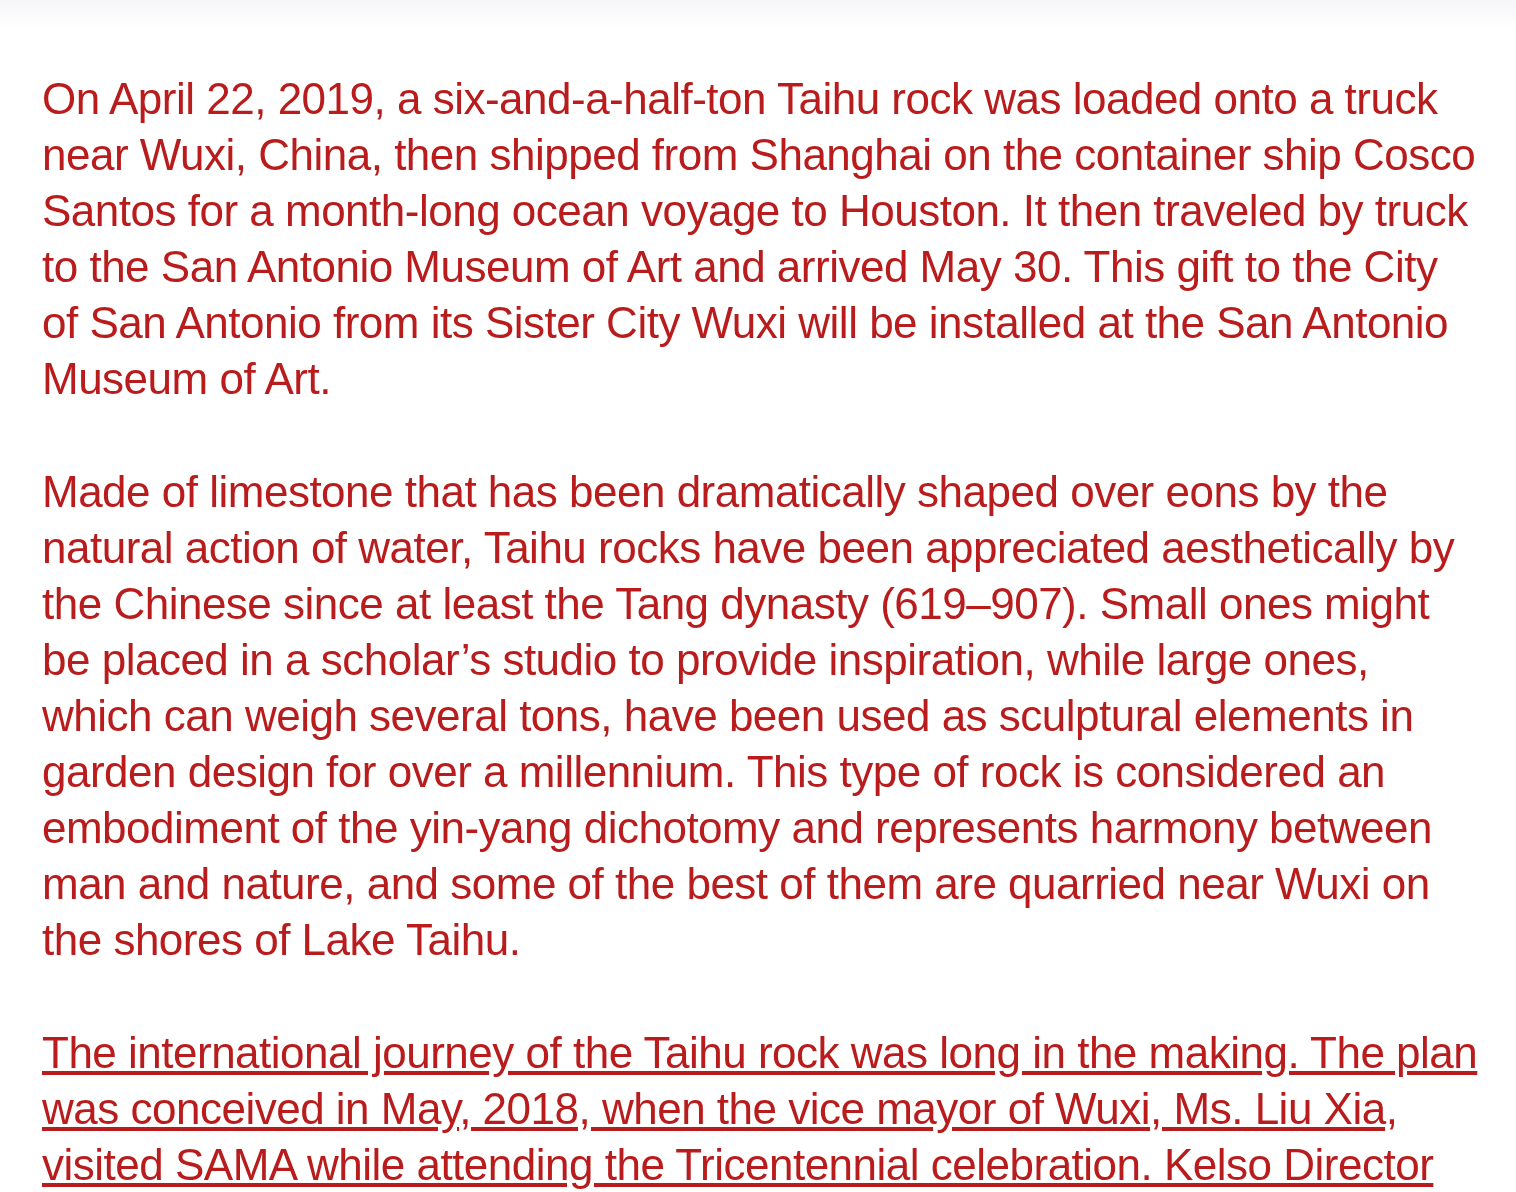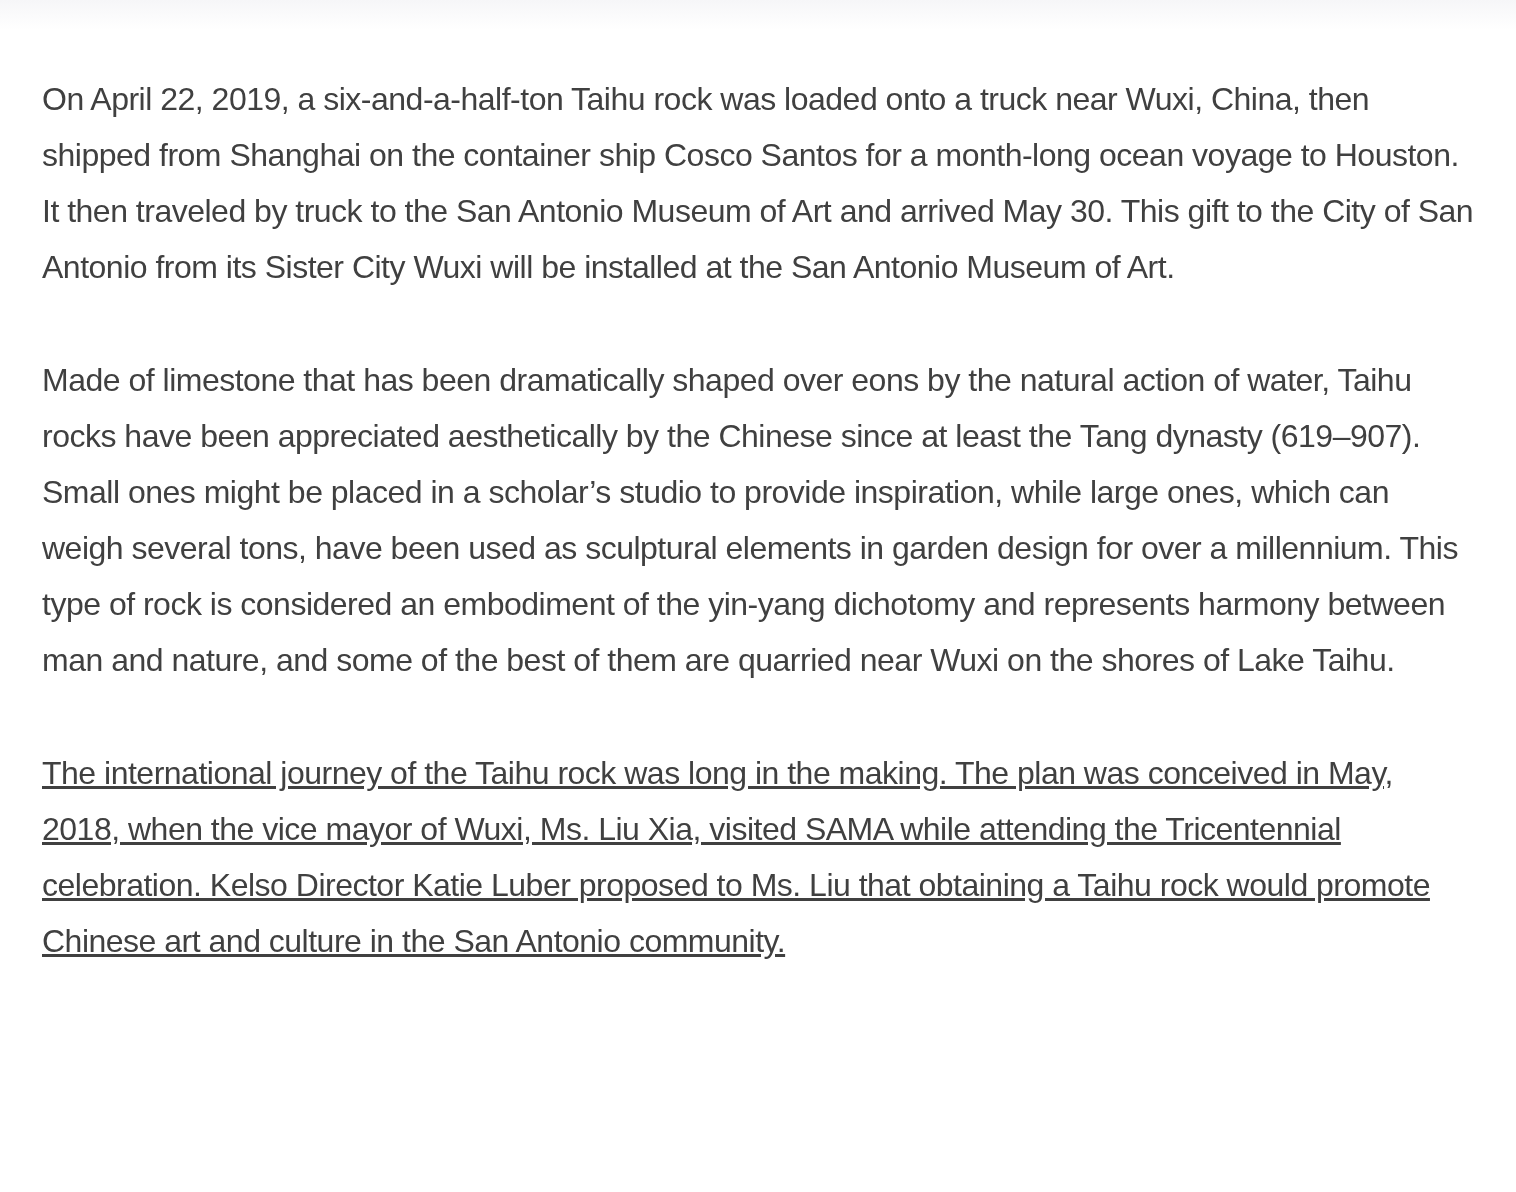--- a/index.html
+++ b/index.html
@@ -19,24 +19,24 @@
     height: 30px;
     background: linear-gradient(to bottom, #f6f6f8 0%, rgba(255,255,255,0) 100%);
     pointer-events: none;
   }
   main.article {
     position: relative;
     padding: 71px 38px 0 42px;
   }
   main.article p {
     margin: 0 0 57px 0;
-    font-size: 32px;
+    font-size: 44px;
     line-height: 56px;
     letter-spacing: -0.5px;
-    color: #404040;
+    color: #b91c1c;
     font-weight: 400;
   }
   main.article p:last-child {
     margin-bottom: 0;
     text-decoration: underline;
   }
 </style>
 </head>
 <body>
 

